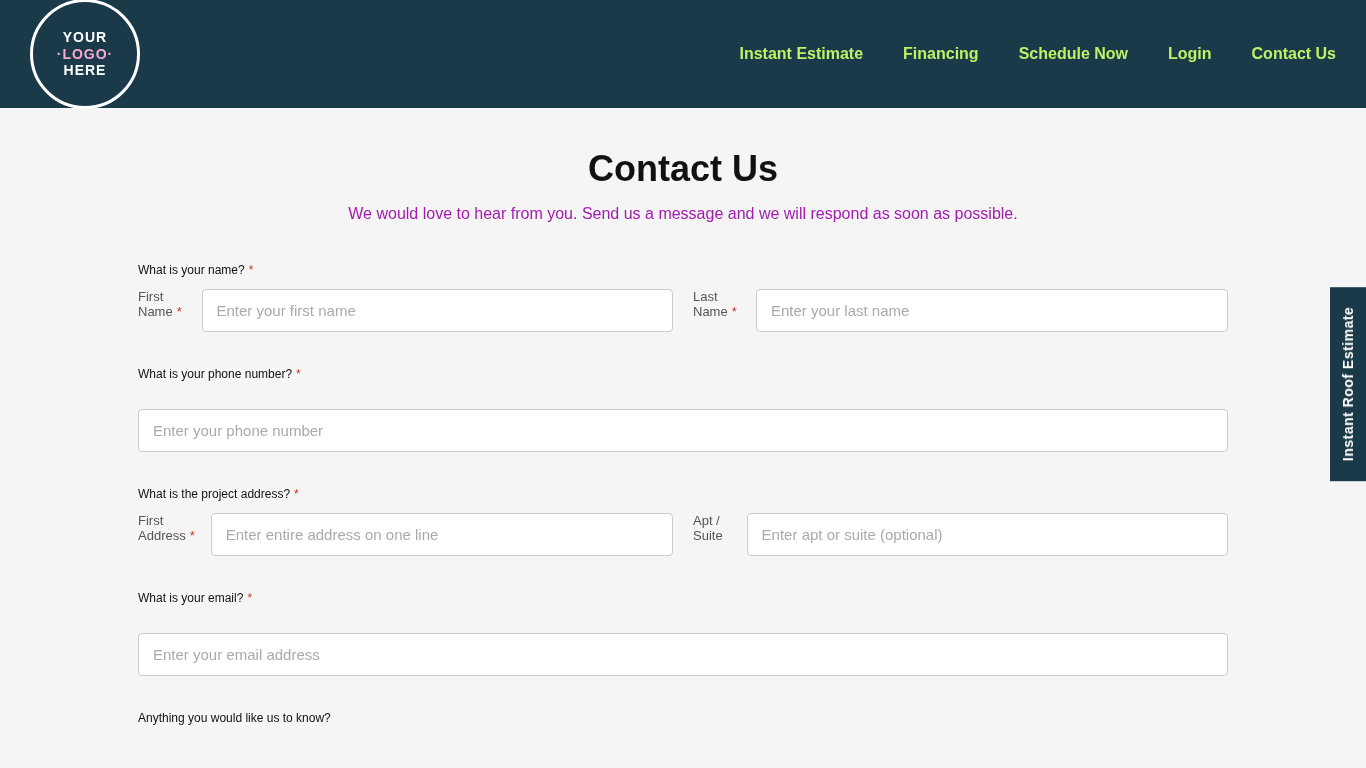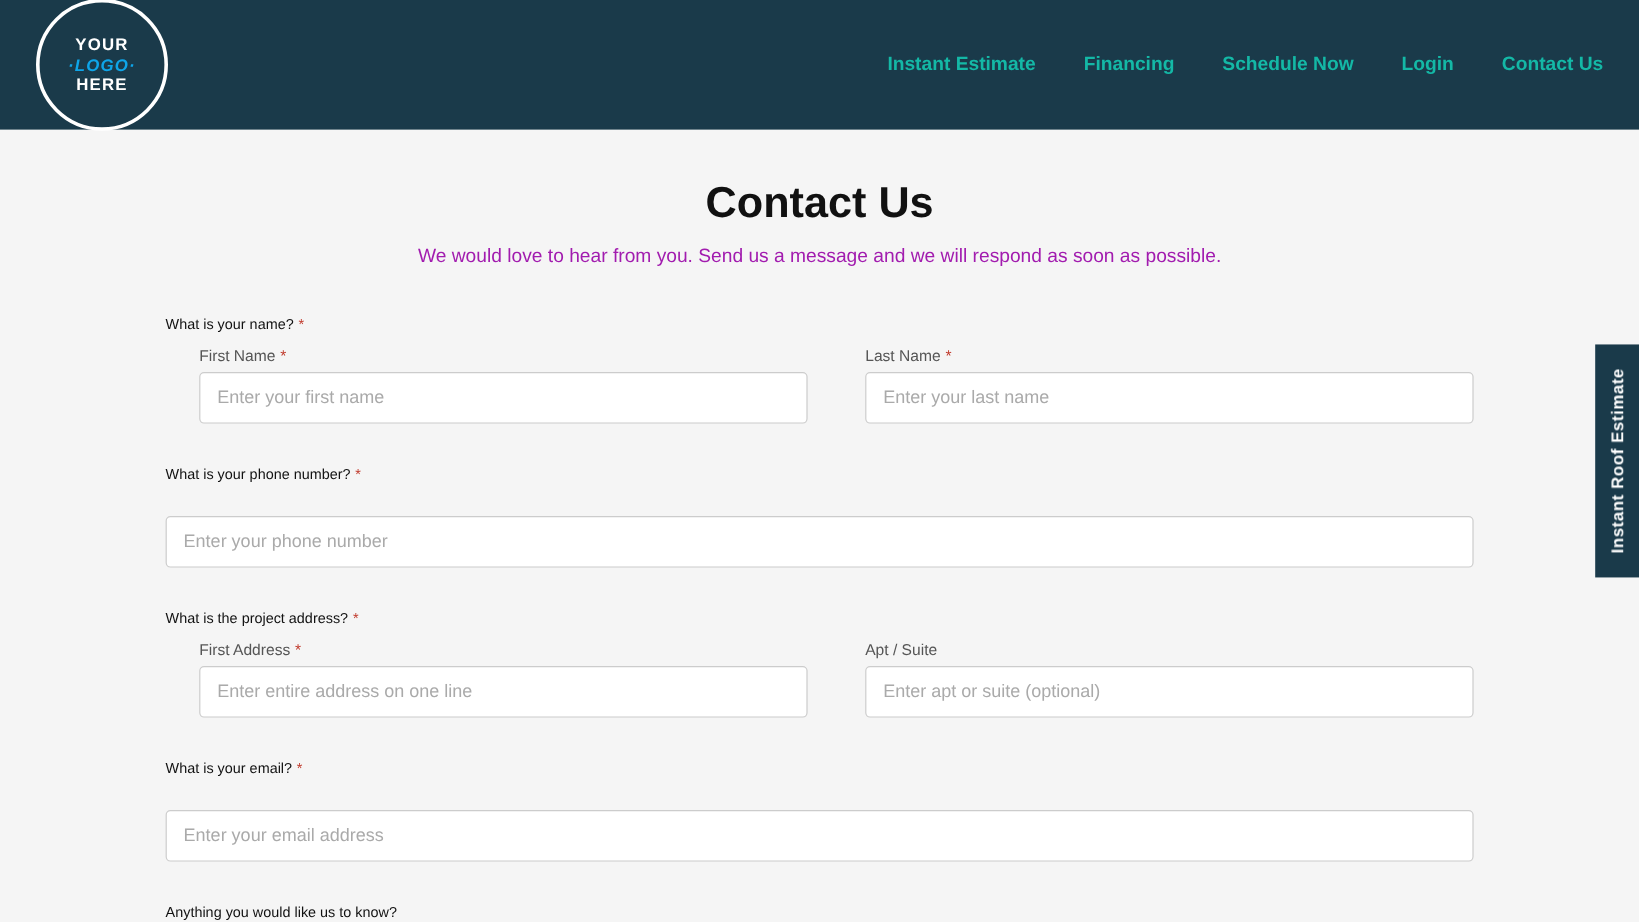--- a/index.html
+++ b/index.html
@@ -44,21 +44,21 @@
       letter-spacing: 1px;
     }
 
     .nav {
       display: flex;
       gap: 40px;
       align-items: center;
     }
 
     .nav-item {
-      color: #14b8a6;
+      color: #bef264;
       font-size: 16px;
       font-weight: 600;
       cursor: pointer;
       text-decoration: none;
     }
 
     
     .main-content {
       max-width: 1130px;
       margin: 0 auto;
@@ -97,23 +97,22 @@
       margin-left: 4px;
     }
 
     .field-row {
       display: flex;
       gap: 20px;
     }
 
     .field-group {
       display: flex;
-      flex-direction: column;
+      flex-direction: row;
       flex: 1;
-      margin-left: 28px;
     }
 
     .field-label {
       font-size: 13px;
       color: #555;
       margin-bottom: 6px;
     }
 
     .field-label .required-star {
       color: #c0392b;
@@ -163,21 +162,21 @@
       letter-spacing: 0.5px;
       z-index: 1000;
     }
   </style>
 </head>
 <body>
 
 <header class="header">
   <div class="logo-container">
     <span>YOUR</span>
-    <span style="color:#0ea5e9;font-style:italic;">·LOGO·</span>
+    <span style="color:#f9a8d4;">·LOGO·</span>
     <span>HERE</span>
   </div>
   <nav class="nav">
     <a class="nav-item">Instant Estimate</a>
     <a class="nav-item">Financing</a>
     <a class="nav-item">Schedule Now</a>
     <a class="nav-item">Login</a>
     <a class="nav-item">Contact Us</a>
   </nav>
 </header>

